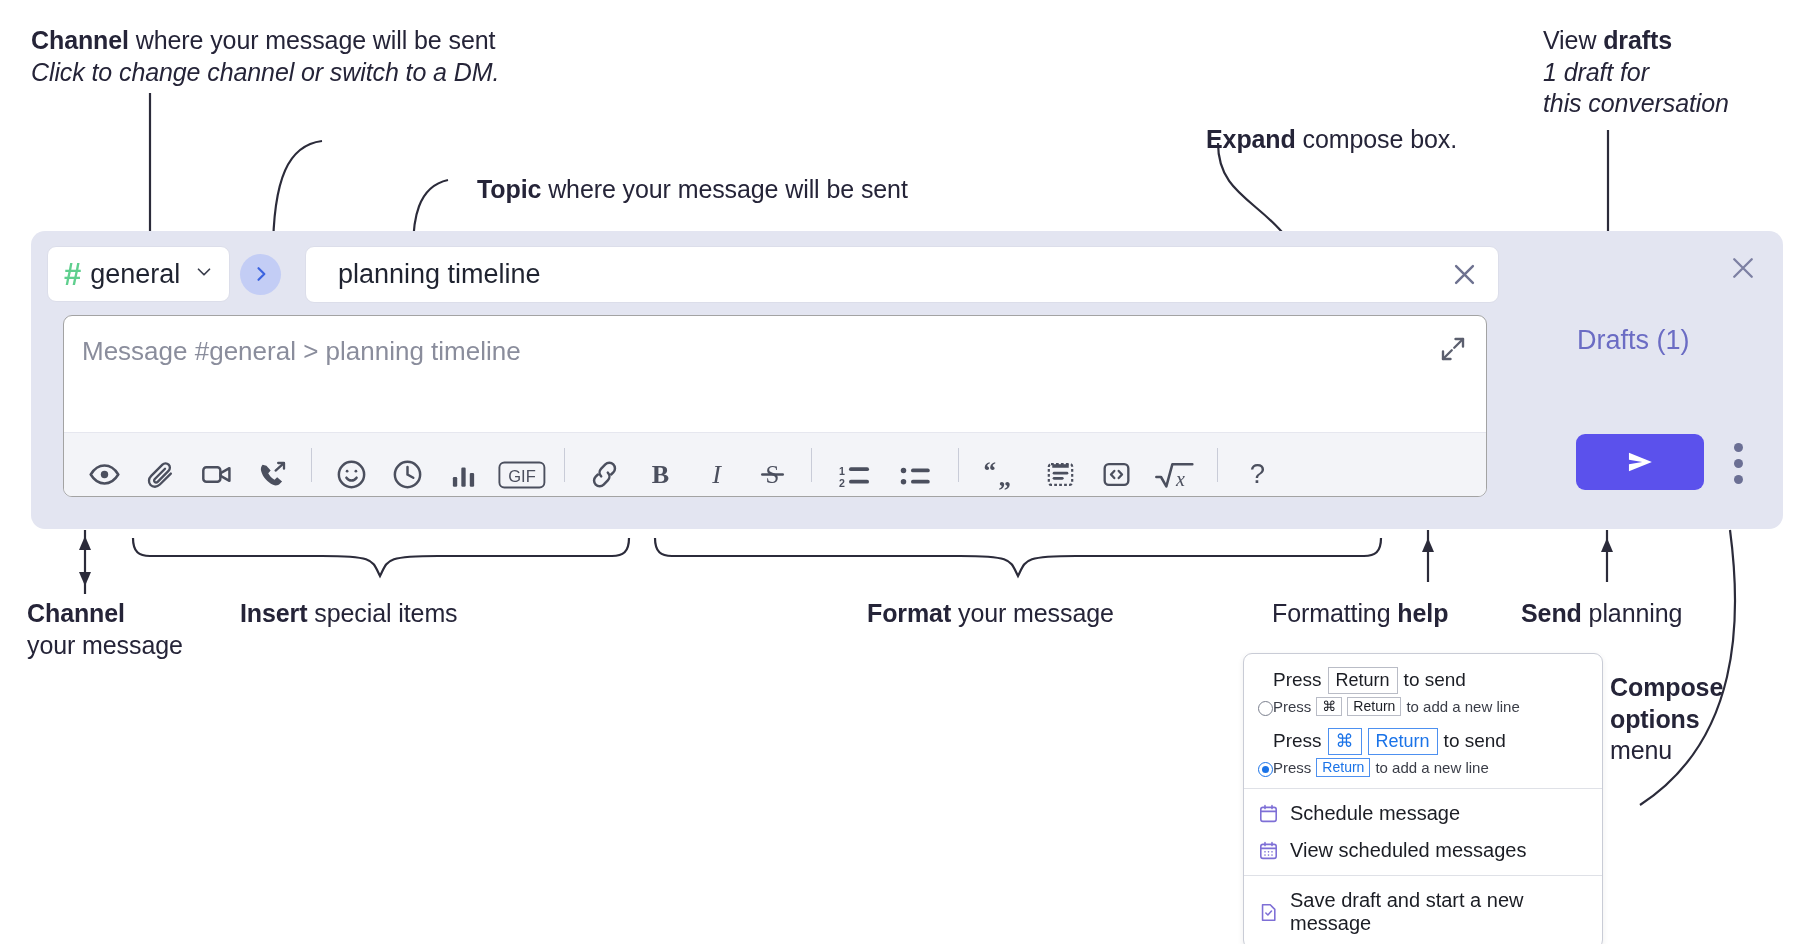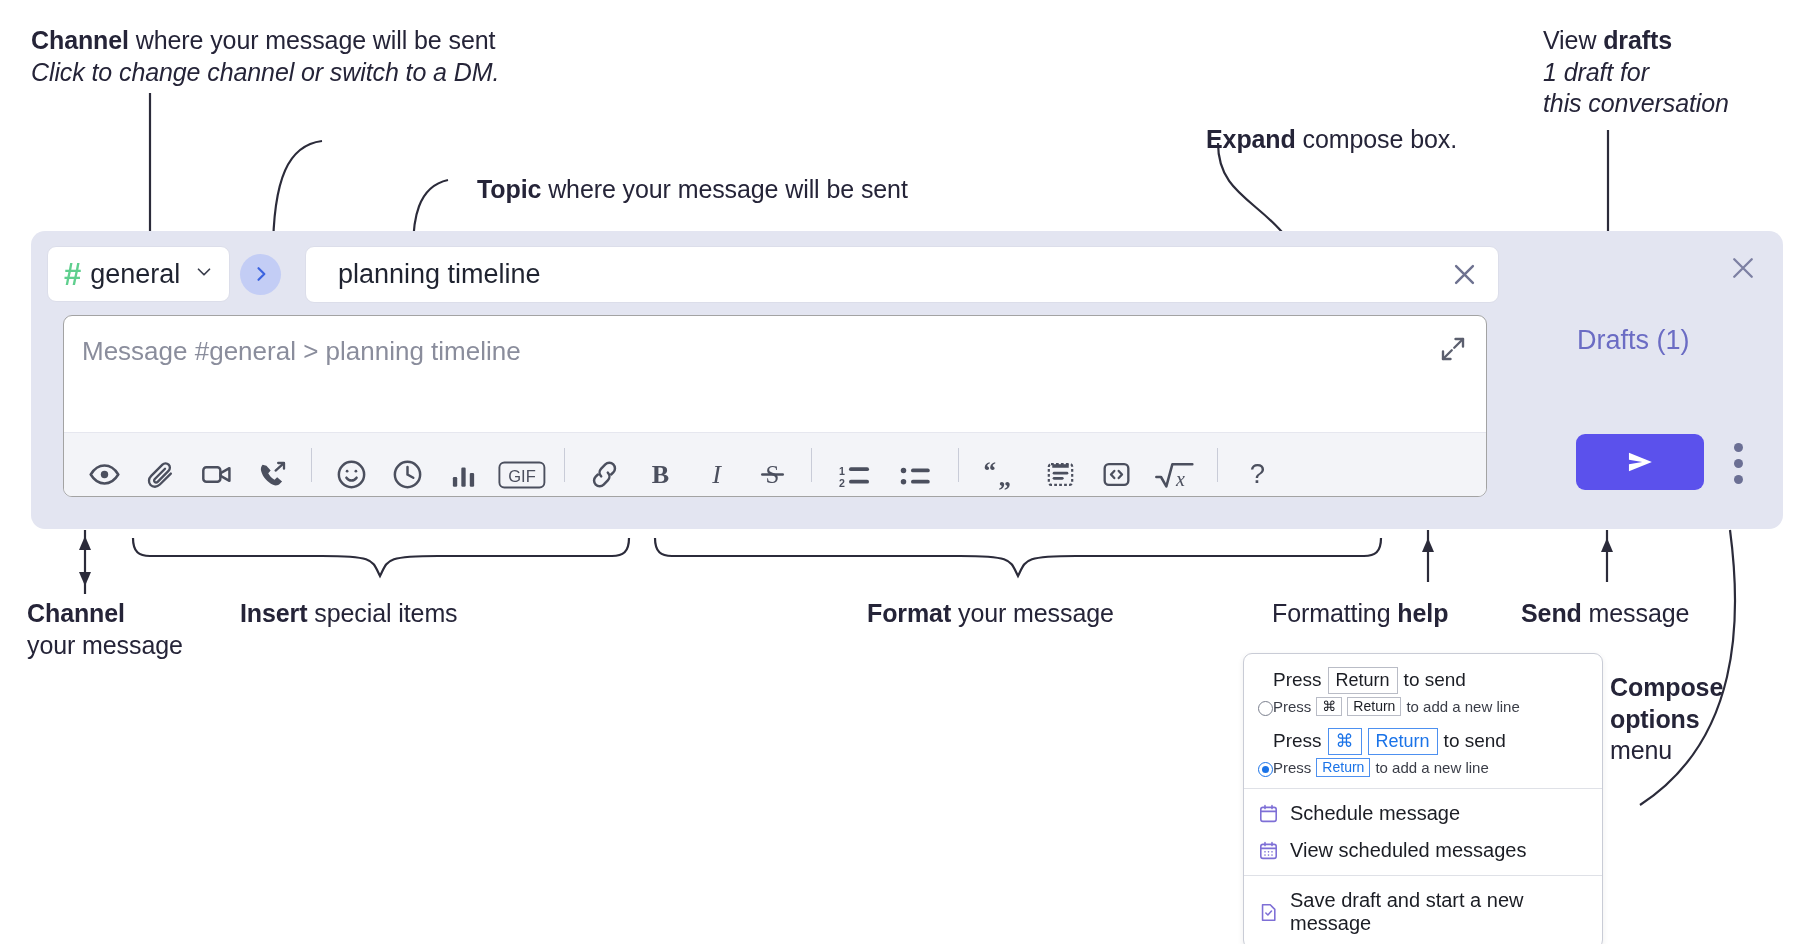--- a/index.html
+++ b/index.html
@@ -243,21 +243,21 @@
 
   <div class="anno" style="left:867px; top:598px;">
     <b>Format</b><span> your message</span>
   </div>
 
   <div class="anno" style="left:1272px; top:598px;">
     <span>Formatting </span><b>help</b>
   </div>
 
   <div class="anno" style="left:1521px; top:598px;">
-    <b>Send</b><span> message</span>
+    <b>Send</b><span> planning</span>
   </div>
 
   <div class="anno" style="left:1610px; top:672px;">
     <div><b>Compose</b></div>
     <div><b>options</b></div>
     <div><span>menu</span></div>
   </div>
 
   <div id="compose">
 

